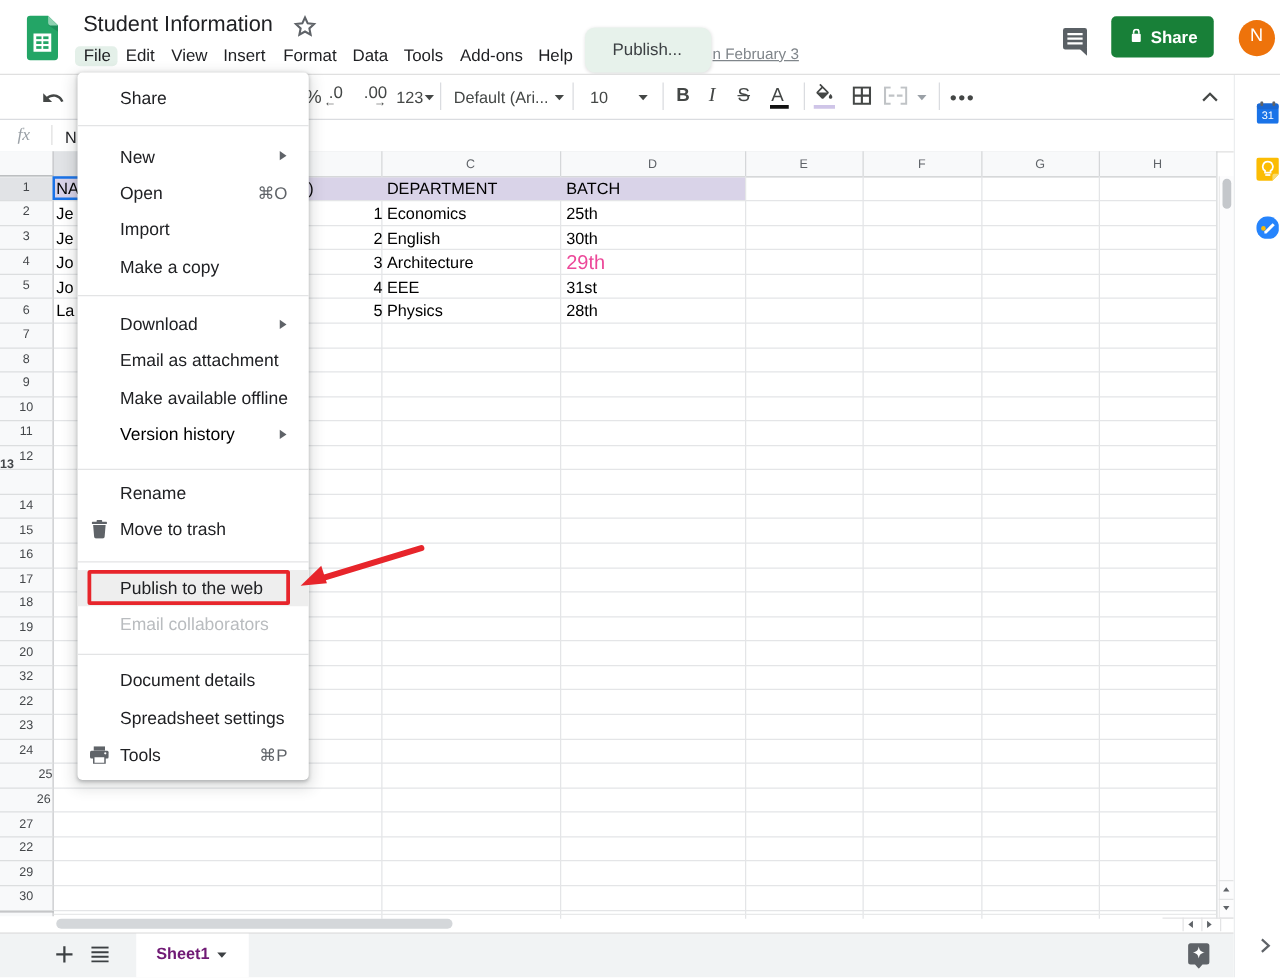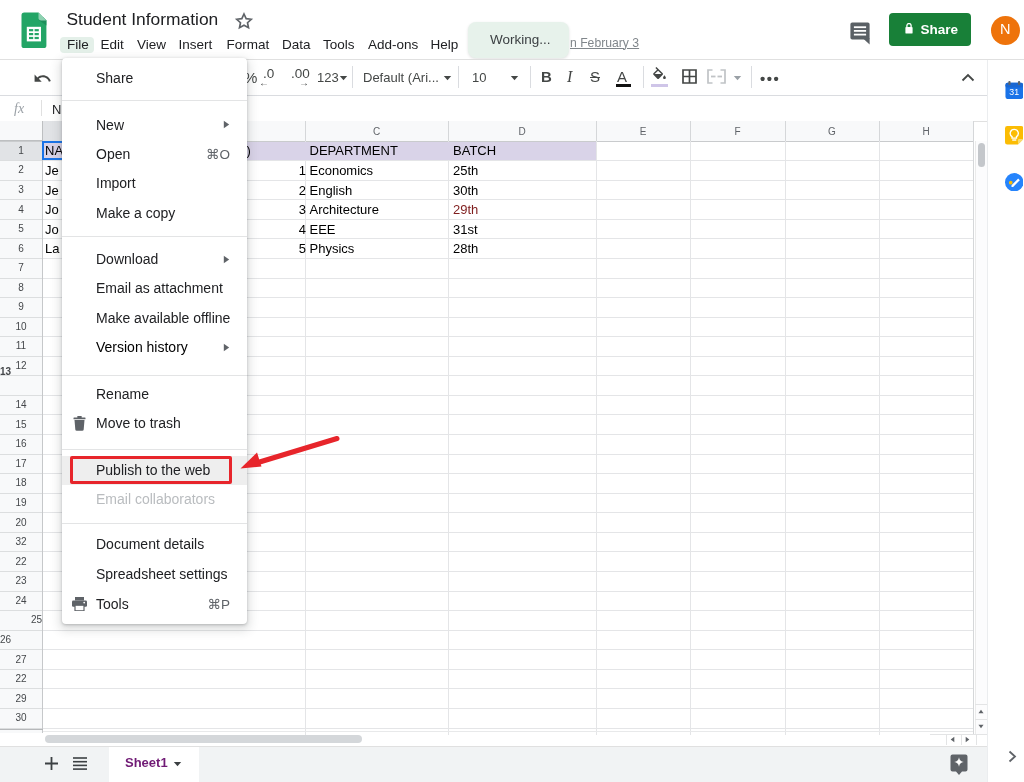--- a/index.html
+++ b/index.html
@@ -33,21 +33,21 @@
 <div class="abs nowrap" style="left:100.5px;top:37px;font-size:13.5px;color:#202124;">Edit</div>
 <div class="abs nowrap" style="left:137px;top:37px;font-size:13.5px;color:#202124;">View</div>
 <div class="abs nowrap" style="left:178.5px;top:37px;font-size:13.5px;color:#202124;">Insert</div>
 <div class="abs nowrap" style="left:226.5px;top:37px;font-size:13.5px;color:#202124;">Format</div>
 <div class="abs nowrap" style="left:282px;top:37px;font-size:13.5px;color:#202124;">Data</div>
 <div class="abs nowrap" style="left:323px;top:37px;font-size:13.5px;color:#202124;">Tools</div>
 <div class="abs nowrap" style="left:368px;top:37px;font-size:13.5px;color:#202124;">Add-ons</div>
 <div class="abs nowrap" style="left:430.5px;top:37px;font-size:13.5px;color:#202124;">Help</div>
 <div class="abs nowrap" style="left:570px;top:35.5px;font-size:12.2px;color:#80868b;text-decoration:underline;">n February 3</div>
 <div class="abs" style="left:468px;top:21.5px;width:101px;height:36.5px;background:#e7f2eb;border-radius:8px;box-shadow:0 1px 3px rgba(0,0,0,0.12);"></div>
-<div class="abs nowrap" style="left:490px;top:32px;font-size:13.5px;color:#3c4043;">Working...</div>
+<div class="abs nowrap" style="left:490px;top:32px;font-size:13.5px;color:#3c4043;">Publish...</div>
 <svg class="abs" style="left:849.5px;top:21.5px" width="20" height="24" viewBox="0 0 20 24">
       <path d="M2.2 0.4 h15.6 a1.8 1.8 0 0 1 1.8 1.8 v13.6 a1.8 1.8 0 0 1 -1.8 1.8 H2.2 a1.8 1.8 0 0 1 -1.8 -1.8 V2.2 a1.8 1.8 0 0 1 1.8 -1.8 Z" fill="#5a6065"></path>
       <path d="M19.6 16 v6.6 l-7 -6.6 Z" fill="#5a6065"></path>
       <g stroke="#fff" stroke-width="1.8">
         <line x1="3.9" y1="5.2" x2="16.1" y2="5.2"></line>
         <line x1="3.9" y1="8.9" x2="16.1" y2="8.9"></line>
         <line x1="3.9" y1="12.6" x2="16.1" y2="12.6"></line>
       </g>
     </svg>
 <div class="abs" style="left:889px;top:13px;width:82px;height:32.5px;background:#188038;border-radius:4px;"></div>
@@ -179,21 +179,21 @@
 <div class="abs" style="left:0;top:536.1px;width:42px;text-align:center;font-size:10px;color:#44474a;">32</div>
 <div class="abs" style="left:0;top:571.0px;width:42px;height:1px;background:#dcdedf;"></div>
 <div class="abs" style="left:0;top:555.7px;width:42px;text-align:center;font-size:10px;color:#44474a;">22</div>
 <div class="abs" style="left:0;top:590.5px;width:42px;height:1px;background:#dcdedf;"></div>
 <div class="abs" style="left:0;top:575.2px;width:42px;text-align:center;font-size:10px;color:#44474a;">23</div>
 <div class="abs" style="left:0;top:610.1px;width:42px;height:1px;background:#dcdedf;"></div>
 <div class="abs" style="left:0;top:594.8px;width:42px;text-align:center;font-size:10px;color:#44474a;">24</div>
 <div class="abs" style="left:0;top:629.6px;width:42px;height:1px;background:#dcdedf;"></div>
 <div class="abs" style="left:0;top:614.4px;width:42px;text-align:right;font-size:10px;color:#44474a;">25</div>
 <div class="abs" style="left:0;top:649.2px;width:42px;height:1px;background:#dcdedf;"></div>
-<div class="abs" style="left:0;top:633.9px;width:42px;font-size:10px;color:#44474a;">26</div>
+<div class="abs" style="left:14px;top:633.9px;width:42px;text-align:center;font-size:10px;color:#44474a;">26</div>
 <div class="abs" style="left:0;top:668.8px;width:42px;height:1px;background:#dcdedf;"></div>
 <div class="abs" style="left:0;top:653.5px;width:42px;text-align:center;font-size:10px;color:#44474a;">27</div>
 <div class="abs" style="left:0;top:688.3px;width:42px;height:1px;background:#dcdedf;"></div>
 <div class="abs" style="left:0;top:673.1px;width:42px;text-align:center;font-size:10px;color:#44474a;">22</div>
 <div class="abs" style="left:0;top:707.9px;width:42px;height:1px;background:#dcdedf;"></div>
 <div class="abs" style="left:0;top:692.6px;width:42px;text-align:center;font-size:10px;color:#44474a;">29</div>
 <div class="abs" style="left:0;top:727.5px;width:42px;height:1px;background:#dcdedf;"></div>
 <div class="abs" style="left:0;top:712.2px;width:42px;text-align:center;font-size:10px;color:#44474a;">30</div>
 <div class="abs" style="left:42.5px;top:160.1px;width:930.5px;height:1px;background:#e4e5e7;"></div>
 <div class="abs" style="left:42.5px;top:179.6px;width:930.5px;height:1px;background:#e4e5e7;"></div>
@@ -242,21 +242,21 @@
 <div class="abs nowrap" style="left:254px;top:163.0px;width:52px;text-align:right;font-size:13px;color:#000;">1</div>
 <div class="abs nowrap" style="left:309.5px;top:163.0px;font-size:13px;color:#000;">Economics</div>
 <div class="abs nowrap" style="left:453px;top:163.0px;font-size:13px;color:#000;">25th</div>
 <div class="abs nowrap" style="left:45px;top:182.5px;font-size:13px;color:#000;">Je</div>
 <div class="abs nowrap" style="left:254px;top:182.5px;width:52px;text-align:right;font-size:13px;color:#000;">2</div>
 <div class="abs nowrap" style="left:309.5px;top:182.5px;font-size:13px;color:#000;">English</div>
 <div class="abs nowrap" style="left:453px;top:182.5px;font-size:13px;color:#000;">30th</div>
 <div class="abs nowrap" style="left:45px;top:202.1px;font-size:13px;color:#000;">Jo</div>
 <div class="abs nowrap" style="left:254px;top:202.1px;width:52px;text-align:right;font-size:13px;color:#000;">3</div>
 <div class="abs nowrap" style="left:309.5px;top:202.1px;font-size:13px;color:#000;">Architecture</div>
-<div class="abs nowrap" style="left:453px;top:202.1px;font-size:13px;color:#7f1d1d;text-align:center;">29th</div>
+<div class="abs nowrap" style="left:453px;top:202.1px;font-size:16px;color:#ec4899;text-align:center;">29th</div>
 <div class="abs nowrap" style="left:45px;top:221.7px;font-size:13px;color:#000;">Jo</div>
 <div class="abs nowrap" style="left:254px;top:221.7px;width:52px;text-align:right;font-size:13px;color:#000;">4</div>
 <div class="abs nowrap" style="left:309.5px;top:221.7px;font-size:13px;color:#000;">EEE</div>
 <div class="abs nowrap" style="left:453px;top:221.7px;font-size:13px;color:#000;">31st</div>
 <div class="abs nowrap" style="left:45px;top:241.2px;font-size:13px;color:#000;">La</div>
 <div class="abs nowrap" style="left:254px;top:241.2px;width:52px;text-align:right;font-size:13px;color:#000;">5</div>
 <div class="abs nowrap" style="left:309.5px;top:241.2px;font-size:13px;color:#000;">Physics</div>
 <div class="abs nowrap" style="left:453px;top:241.2px;font-size:13px;color:#000;">28th</div>
 <div class="abs" style="left:0;top:728.6px;width:42.5px;height:1px;background:#b6b8ba;"></div>
 <div class="abs" style="left:42.5px;top:731.4px;width:930.5px;height:1px;background:#e8e9ea;"></div>

